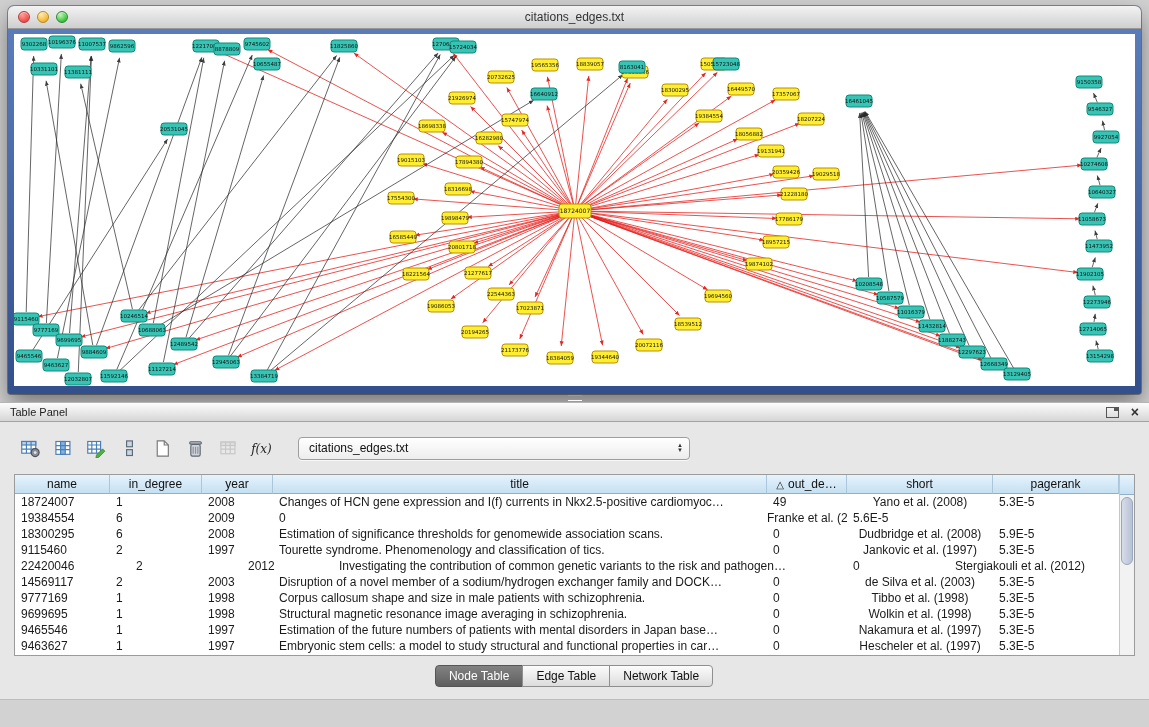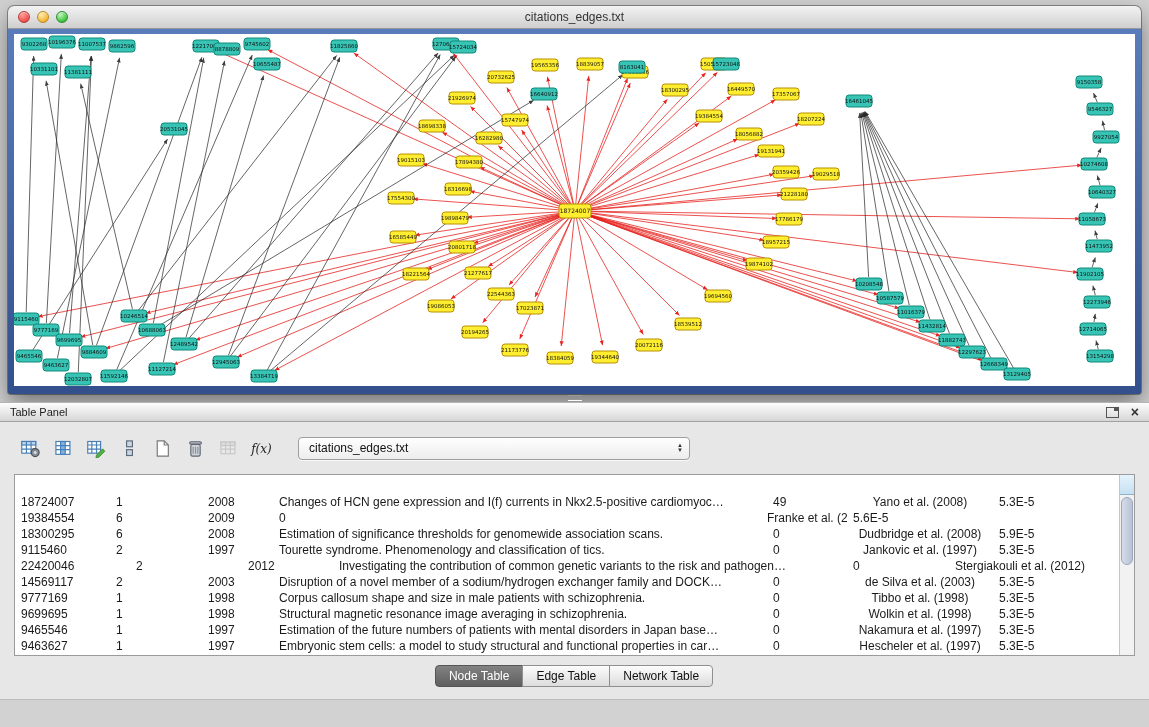--- a/index.html
+++ b/index.html
@@ -691,20 +691,44 @@
       <div class="combo">
         <span>citations_edges.txt</span>
         <span class="combo-arrows">
             <span>▲</span>
             <span>▼</span>
           </span>
       </div>
     </div>
 
     <div class="tablebox">
+      <div class="thead" style="grid-template-columns: 95px 92px 71px 494px 80px 146px 126px;">
+          <div class="th">
+            <span>name</span>
+          </div>
+          <div class="th">
+            <span>in_degree</span>
+          </div>
+          <div class="th">
+            <span>year</span>
+          </div>
+          <div class="th">
+            <span>title</span>
+          </div>
+          <div class="th">
+            <span class="sort">△</span>
+            <span>out_de…</span>
+          </div>
+          <div class="th">
+            <span>short</span>
+          </div>
+          <div class="th">
+            <span>pagerank</span>
+          </div>
+        </div>
       <div class="tbody">
           <div class="tr" style="grid-template-columns: 95px 92px 71px 494px 80px 146px 126px;">
             <div class="td al-left">18724007</div>
             <div class="td al-left">1</div>
             <div class="td al-left">2008</div>
             <div class="td al-left">Changes of HCN gene expression and I(f) currents in Nkx2.5-positive cardiomyoc…</div>
             <div class="td al-left">49</div>
             <div class="td al-center">Yano et al. (2008)</div>
             <div class="td al-left">5.3E-5</div>
           </div>

